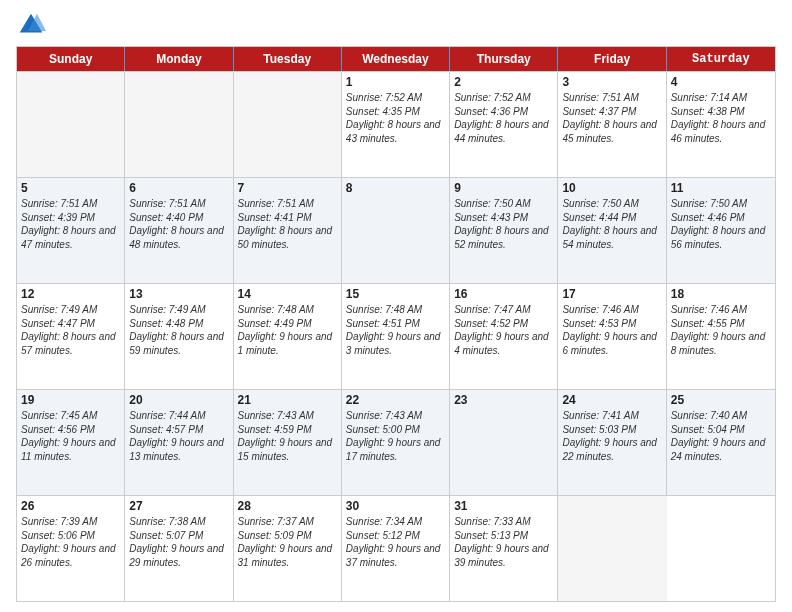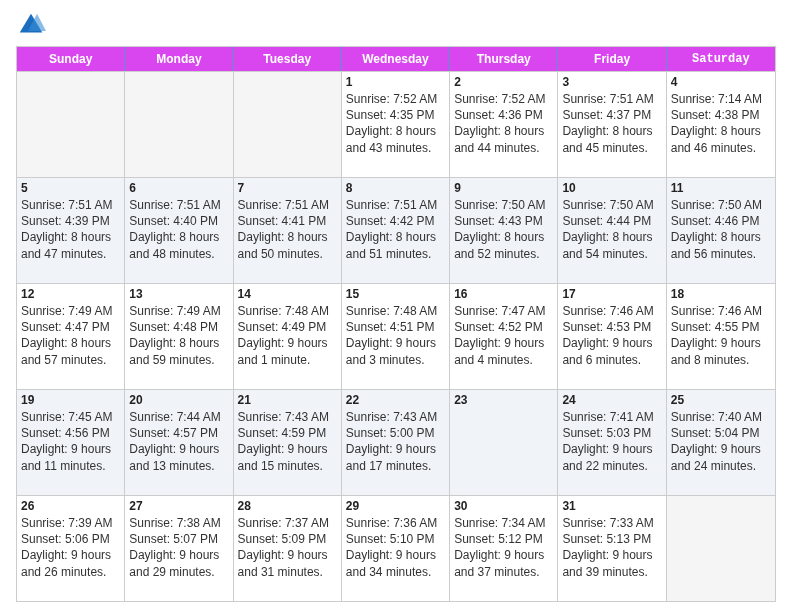--- a/index.html
+++ b/index.html
@@ -61,21 +61,21 @@
     }
     .calendar {
       flex: 1;
       display: flex;
       flex-direction: column;
       border: 1px solid #ccc;
     }
     .cal-header {
       display: grid;
       grid-template-columns: repeat(7, 1fr);
-      background: #d946ef;
+      background: #b91c1c;
     }
     .cal-header-cell {
       color: #fff;
       font-size: 12px;
       font-weight: bold;
       padding: 5px 4px;
       text-align: center;
       border-right: 1px solid #5594cc;
     }
     .cal-header-cell:last-child { border-right: none; font-family: Liberation Mono, monospace; }
@@ -102,23 +102,24 @@
     .cal-cell:last-child { border-right: none; }
     .cal-cell.empty { background: #f5f5f5; }
     .cal-cell.alt-row { background: #f0f4f8; }
     .day-num {
       font-size: 12px;
       font-weight: bold;
       color: #222;
       margin-bottom: 2px;
     }
     .cell-text {
-      font-size: 12px;
+      font-size: 10px;
       line-height: 1.35;
       color: #333;
+      font-style: italic;
     }
   </style>
 </head>
 <body>
 
 <div class="page">
 
   <div class="header">
     <div class="logo">
       <svg class="logo-icon" viewBox="0 0 40 40">
@@ -199,24 +200,20 @@
           </div>
           <div class="cal-cell alt-row">
             <div class="day-num">7</div>
             <div class="cell-text">Sunrise: 7:51 AM
 Sunset: 4:41 PM
 Daylight: 8 hours
 and 50 minutes.</div>
           </div>
           <div class="cal-cell alt-row">
             <div class="day-num">8</div>
-            <div class="cell-text">Sunrise: 7:51 AM
-Sunset: 4:42 PM
-Daylight: 8 hours
-and 51 minutes.</div>
           </div>
           <div class="cal-cell alt-row">
             <div class="day-num">9</div>
             <div class="cell-text">Sunrise: 7:50 AM
 Sunset: 4:43 PM
 Daylight: 8 hours
 and 52 minutes.</div>
           </div>
           <div class="cal-cell alt-row">
             <div class="day-num">10</div>
@@ -347,27 +344,20 @@
 and 29 minutes.</div>
           </div>
           <div class="cal-cell">
             <div class="day-num">28</div>
             <div class="cell-text">Sunrise: 7:37 AM
 Sunset: 5:09 PM
 Daylight: 9 hours
 and 31 minutes.</div>
           </div>
           <div class="cal-cell">
-            <div class="day-num">29</div>
-            <div class="cell-text">Sunrise: 7:36 AM
-Sunset: 5:10 PM
-Daylight: 9 hours
-and 34 minutes.</div>
-          </div>
-          <div class="cal-cell">
             <div class="day-num">30</div>
             <div class="cell-text">Sunrise: 7:34 AM
 Sunset: 5:12 PM
 Daylight: 9 hours
 and 37 minutes.</div>
           </div>
           <div class="cal-cell">
             <div class="day-num">31</div>
             <div class="cell-text">Sunrise: 7:33 AM
 Sunset: 5:13 PM

